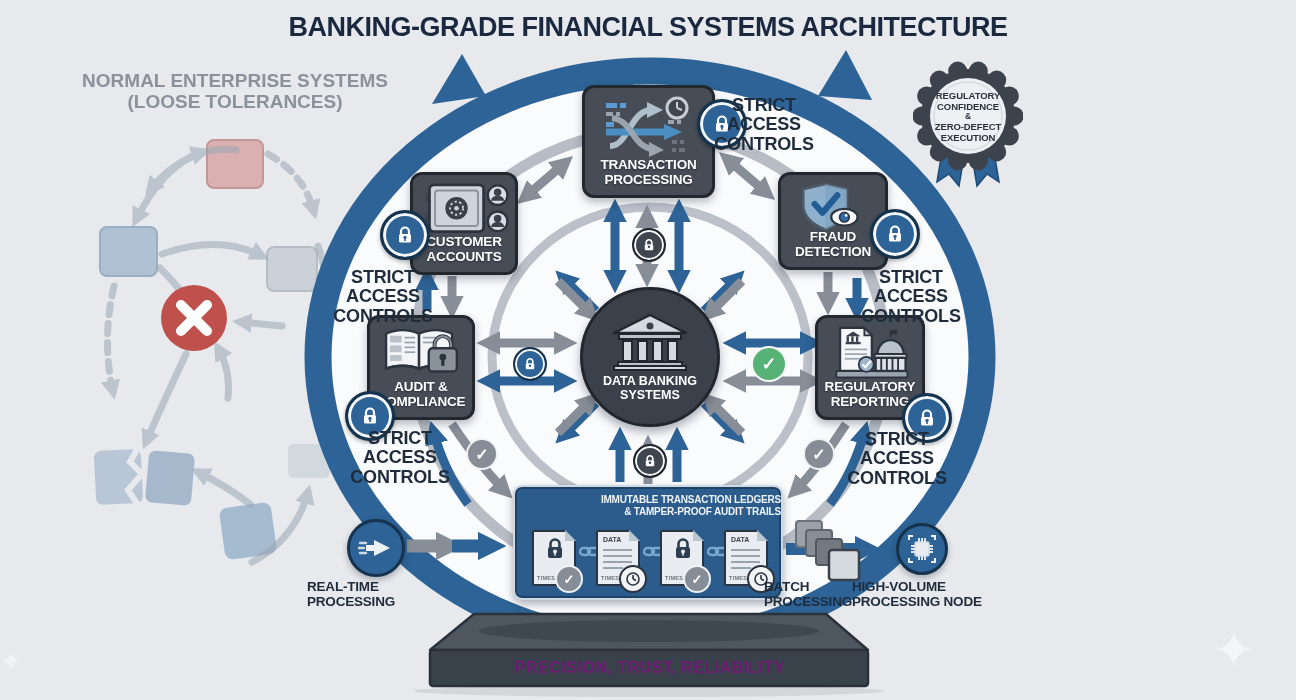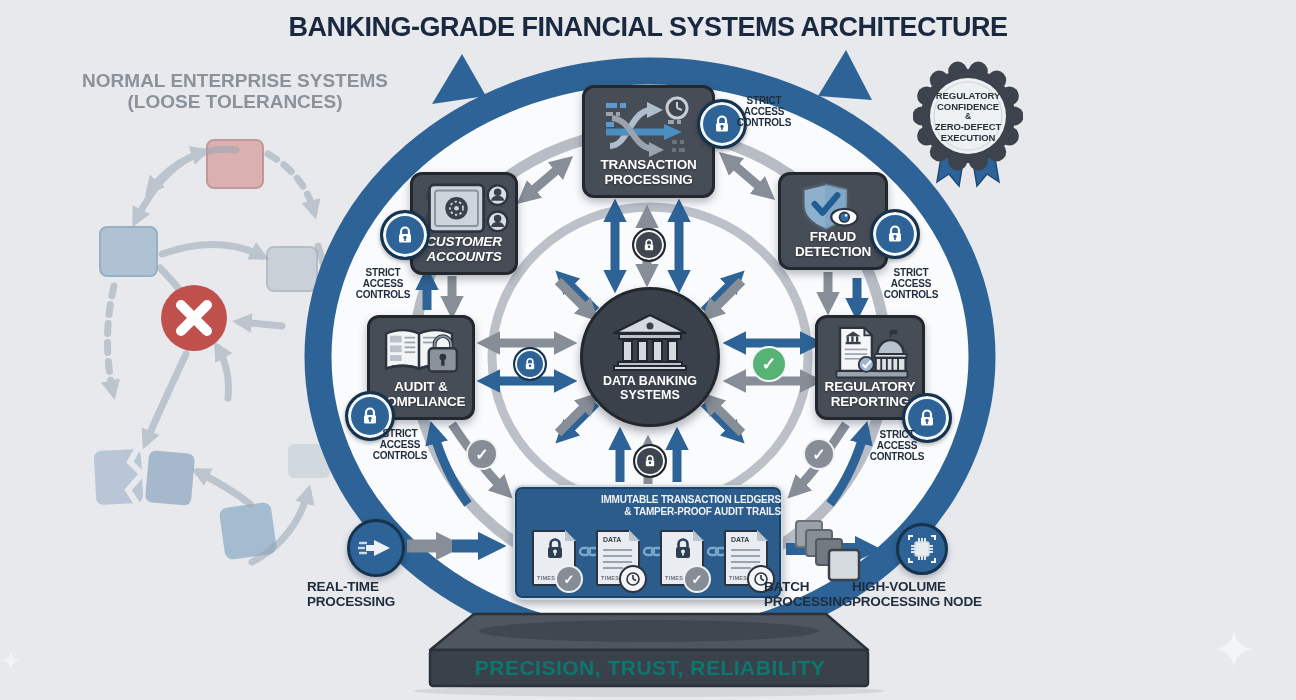--- a/index.html
+++ b/index.html
@@ -34,21 +34,21 @@
   .lock-badge.big{width:44px;height:44px;}
   .lock-badge.small{width:30px;height:30px;border-width:2px;box-shadow:inset 0 0 0 2px #f4f6f8;}
   .lock-badge.dark{background:#3f4650;border-color:#22272e;color:#3f4650;}
 
   .check-badge{position:absolute;border-radius:50%;display:flex;align-items:center;justify-content:center;
                color:#fff;font-weight:800;}
   .check-badge.green{width:32px;height:32px;background:#57b375;border:2px solid #f4f6f8;font-size:18px;}
   .check-badge.gray{width:28px;height:28px;background:#868d96;border:2px solid #f0f2f4;font-size:16px;}
 
   .access-label{position:absolute;width:110px;text-align:center;color:#1f2c3c;font-weight:800;
-                font-size:10px;line-height:1.08;white-space:pre-line;letter-spacing:-0.2px;}
+                font-size:18px;line-height:1.08;white-space:pre-line;letter-spacing:-0.2px;}
 
   .flow-label{position:absolute;text-align:left;color:#1f2c3c;font-weight:800;font-size:13.5px;
               line-height:1.1;white-space:pre-line;letter-spacing:-0.2px;}
 
   .ledger{position:absolute;left:513px;top:485px;width:270px;height:115px;background:#2c5c8c;
           border:2px solid #cfd9e2;border-radius:9px;box-sizing:border-box;
           box-shadow:0 4px 8px rgba(20,30,45,.35), inset 0 0 0 2px rgba(18,48,78,.6);}
   .ledger-title{position:absolute;left:0;right:0;top:7px;text-align:right;color:#eef2f6;
                 font-weight:700;font-size:10px;line-height:1.18;white-space:pre-line;letter-spacing:-0.2px;}
   .doc{position:absolute;top:43px;width:44px;height:56px;background:#e9edf1;border:2px solid #2c3440;
@@ -67,22 +67,22 @@
   .flow-node{position:absolute;border-radius:50%;background:#2d6396;border:3px solid #16334d;
              box-sizing:border-box;display:flex;align-items:center;justify-content:center;
              box-shadow:0 3px 6px rgba(20,30,45,.3);}
 
   .badge-wrap{position:absolute;left:913px;top:54px;width:110px;height:140px;}
   .badge-text{position:absolute;left:8px;top:36px;width:94px;text-align:center;color:#2a313b;
               font-weight:800;font-size:9.5px;line-height:1.18;letter-spacing:-0.1px;}
   .badge-amp{font-size:8.5px;line-height:1;}
 
   .banner-text{position:absolute;left:432px;top:650px;width:436px;height:36px;display:flex;
-               align-items:center;justify-content:center;color:#0f766e;font-weight:700;
-               font-size:21px;letter-spacing:.5px;}
+               align-items:center;justify-content:center;color:#701a75;font-weight:700;
+               font-size:16px;letter-spacing:.5px;}
 
   .sparkle{position:absolute;color:rgba(255,255,255,.55);font-size:52px;line-height:1;}
   .sparkle.sm{font-size:26px;color:rgba(255,255,255,.45);}
 </style>
 </head>
 <body>
 
 <div class="stage">
 
   <svg class="abs" width="1296" height="700" viewBox="0 0 1296 700" style="left:0;top:0;">
@@ -236,21 +236,21 @@
           <rect x="70" y="44" width="5" height="4"></rect>
           <rect x="78" y="44" width="4" height="4"></rect>
           <rect x="70" y="52" width="4" height="4"></rect>
           <rect x="77" y="52" width="6" height="4"></rect>
         </g>
     </svg>
     <div class="node-label">TRANSACTION
 PROCESSING</div>
   </div>
 
-  <div class="node" style="left:410px;top:172px;width:108px;height:103px;font-style:italic;">
+  <div class="node" style="left:410px;top:172px;width:108px;height:103px;">
     <svg width="98" height="56" viewBox="0 0 98 56">
       <rect x="8" y="11" width="6" height="8" fill="#3a414b"></rect>
         <rect x="8" y="33" width="6" height="8" fill="#3a414b"></rect>
       <rect x="12" y="2" width="58" height="50" rx="5" fill="#cdd4db" stroke="#2c3440" stroke-width="3"></rect>
       <rect x="18" y="8" width="46" height="38" rx="3" fill="none" stroke="#8a929b" stroke-width="2"></rect>
       <circle cx="41" cy="27" r="12" fill="#3a414b"></circle>
       <circle cx="41" cy="27" r="7" fill="none" stroke="#cdd4db" stroke-width="2" stroke-dasharray="2.5 2.5"></circle>
       <circle cx="41" cy="27" r="2.5" fill="#cdd4db"></circle>
       <g>
         <circle cx="85" cy="13" r="10.5" fill="#d8dde3" stroke="#2c3440" stroke-width="2.5"></circle>

